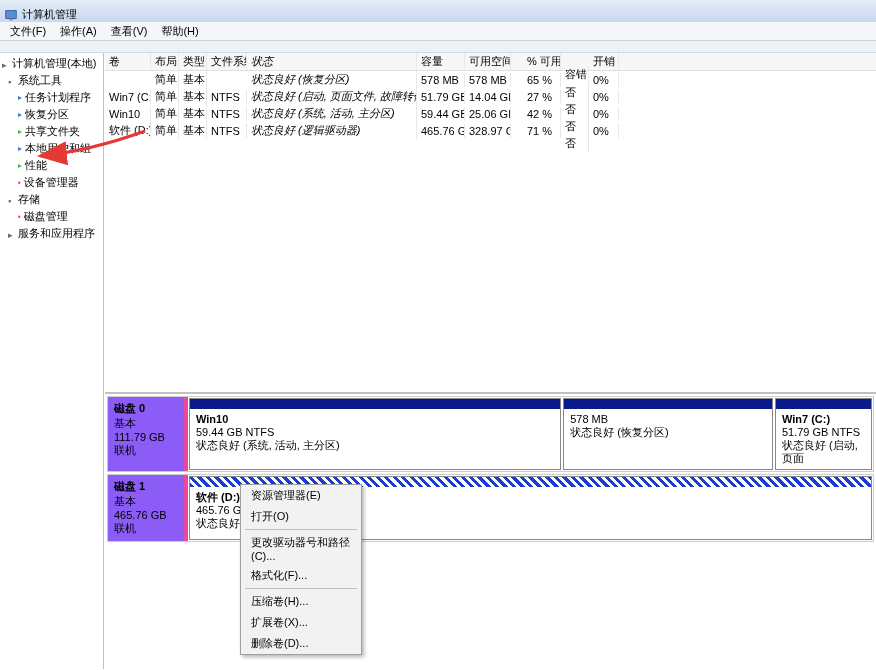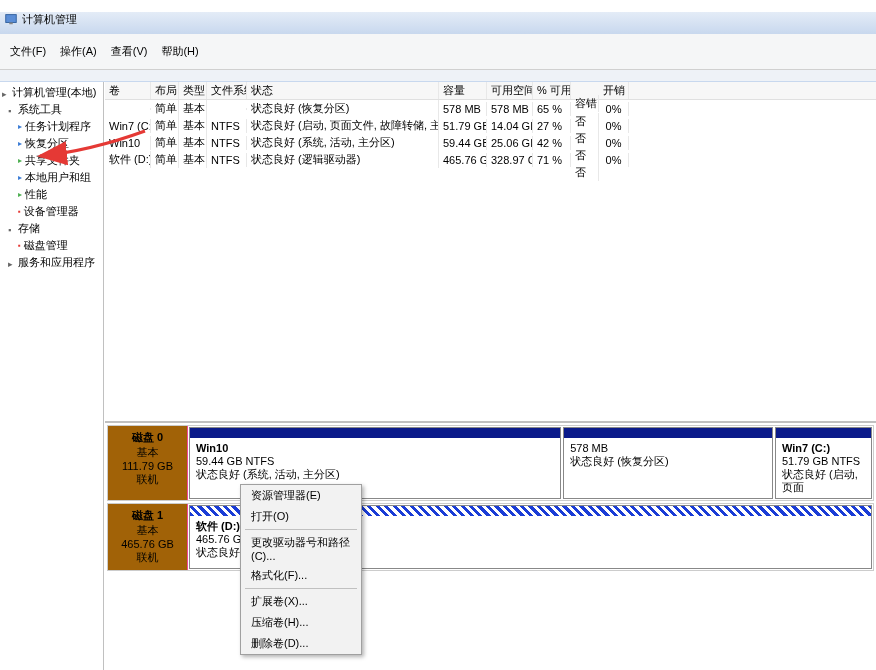--- a/index.html
+++ b/index.html
@@ -1,19 +1,19 @@
 <!DOCTYPE html>
 <html><head>
 <meta charset="utf-8">
 <style>
 * { margin: 0; padding: 0; box-sizing: border-box; }
 body { font-family: "Microsoft YaHei", "SimSun", sans-serif; font-size: 11px; background: #fff; color: #000; width: 876px; height: 670px; overflow: hidden; position: relative; }
-.titlebar { height: 22px; background: linear-gradient(#e4ecf7, #c8d8ee); display: flex; align-items: flex-start; padding-left: 4px; margin-top: 12px; }
+.titlebar { height: 22px; background: linear-gradient(#e4ecf7, #c8d8ee); display: flex; align-items: flex-end; padding-left: 4px; }
 .titlebar .icon { width: 14px; height: 14px; margin-right: 4px; }
-.menubar { height: 36px; background: #f5f6f7; border-bottom: 1px solid #d0d0d0; display: flex; align-items: center; padding-left: 4px; gap: 2px; }
+.menubar { height: 19px; background: #f5f6f7; border-bottom: 1px solid #d0d0d0; display: flex; align-items: center; padding-left: 4px; gap: 2px; }
 .menubar span { padding: 2px 6px; cursor: default; }
 .toolbar { height: 12px; background: #eef2f7; border-bottom: 1px solid #c8d8ee; }
 .main { display: flex; height: calc(100% - 54px); }
 .sidebar { width: 104px; border-right: 1px solid #c0c0c0; padding: 2px; overflow: hidden; }
 .tree-item { display: flex; align-items: center; padding: 1px 0; white-space: nowrap; }
 .tree-l0 { padding-left: 0; }
 .tree-l1 { padding-left: 6px; }
 .tree-l2 { padding-left: 16px; }
 .tree-icon { display: inline-block; width: 8px; height: 8px; margin-right: 2px; font-size: 9px; color: #666; }
 .tree-bullet { font-size: 8px; margin-right: 3px; }
@@ -21,30 +21,30 @@
 .b-green { color: #4caf50; }
 .b-red { color: #e53935; }
 .content { flex: 1; display: flex; flex-direction: column; border-left: 1px solid #fff; }
 .vol-table { flex: 0 0 auto; border-bottom: 1px solid #c0c0c0; background: #fff; height: 340px; }
 .vol-head { display: flex; background: #f7f7f7; border-bottom: 1px solid #e0e0e0; height: 18px; align-items: center; }
 .vol-head div, .vol-row div { padding: 1px 4px; border-right: 1px solid #e8e8e8; white-space: nowrap; overflow: hidden; }
 .c-vol { width: 46px; }
 .c-lay { width: 28px; }
 .c-typ { width: 28px; }
 .c-fs  { width: 40px; }
-.c-sta { width: 192px; }
+.c-sta { width: 170px; font-style: italic; }
 .c-cap { width: 48px; text-align: left; }
 .c-free { width: 46px; }
-.c-pct { width: 38px; }
+.c-pct { width: 38px; margin-left: 12px; }
 .c-fault { width: 28px; margin-top: 25px; }
-.c-ovh { width: 30px; text-align: center; }
+.c-ovh { width: 30px; }
 .vol-row { display: flex; height: 17px; align-items: center; }
 .disk-panel { flex: 1; overflow: auto; background: #fff; border-top: 1px solid #c0c0c0; }
 .disk-row { display: flex; border: 1px solid #ccc; margin: 2px; min-height: 68px; }
-.disk-label { width: 80px; padding: 4px 6px; background: #a16207; border-right: 1px solid #ec4899; text-align: center; }
+.disk-label { width: 80px; padding: 4px 6px; background: #8b5cf6; border-right: 4px solid #ec4899; }
 .disk-parts { flex: 1; display: flex; }
 .part { border: 1px solid #888; margin: 1px; padding: 4px 6px; position: relative; }
 .part .stripe { position: absolute; left: 0; right: 0; top: 0; height: 10px; }
 .stripe-navy { background: #0a1a8a; }
 .stripe-hatch { background: repeating-linear-gradient(45deg, #1a3cd6, #1a3cd6 3px, #fff 3px, #fff 6px); }
 .part-body { margin-top: 10px; line-height: 13px; }
 .ctxmenu { position: absolute; left: 240px; top: 484px; width: 122px; background: #f2f2f2; border: 1px solid #a0a0a0; box-shadow: 2px 2px 4px rgba(0,0,0,0.3); z-index: 100; }
 .ctxmenu .mi { padding: 3px 10px; cursor: default; }
 .ctxmenu .mi.disabled { color: #a0a0a0; }
 .ctxmenu .sep { height: 1px; background: #c0c0c0; margin: 2px 4px; }
@@ -242,22 +242,22 @@
   </div>
 </div>
 
 <div class="ctxmenu">
   <div class="mi">资源管理器(E)</div>
   <div class="mi">打开(O)</div>
   <div class="sep"></div>
   <div class="mi">更改驱动器号和路径(C)...</div>
   <div class="mi">格式化(F)...</div>
   <div class="sep"></div>
+  <div class="mi">压缩卷(H)...</div>
   <div class="mi">扩展卷(X)...</div>
-  <div class="mi">压缩卷(H)...</div>
   <div class="mi">删除卷(D)...</div>
 
 </div>
 
 <svg class="arrow" style="left:30px; top:126px; width:120px; height:40px;">
   <defs>
       <marker id="ah1" markerWidth="10" markerHeight="8" refX="9" refY="4" orient="auto">
         <polygon points="0 0, 10 4, 0 8" fill="#e53935"></polygon>
       </marker>
     </defs>

